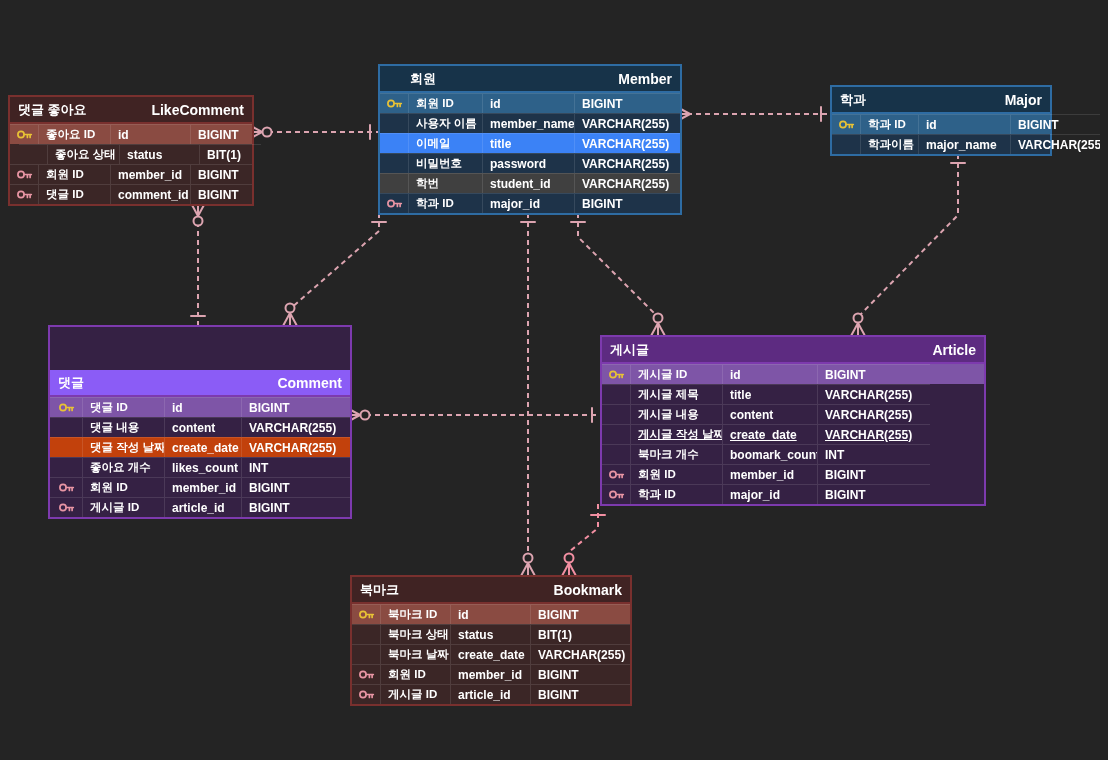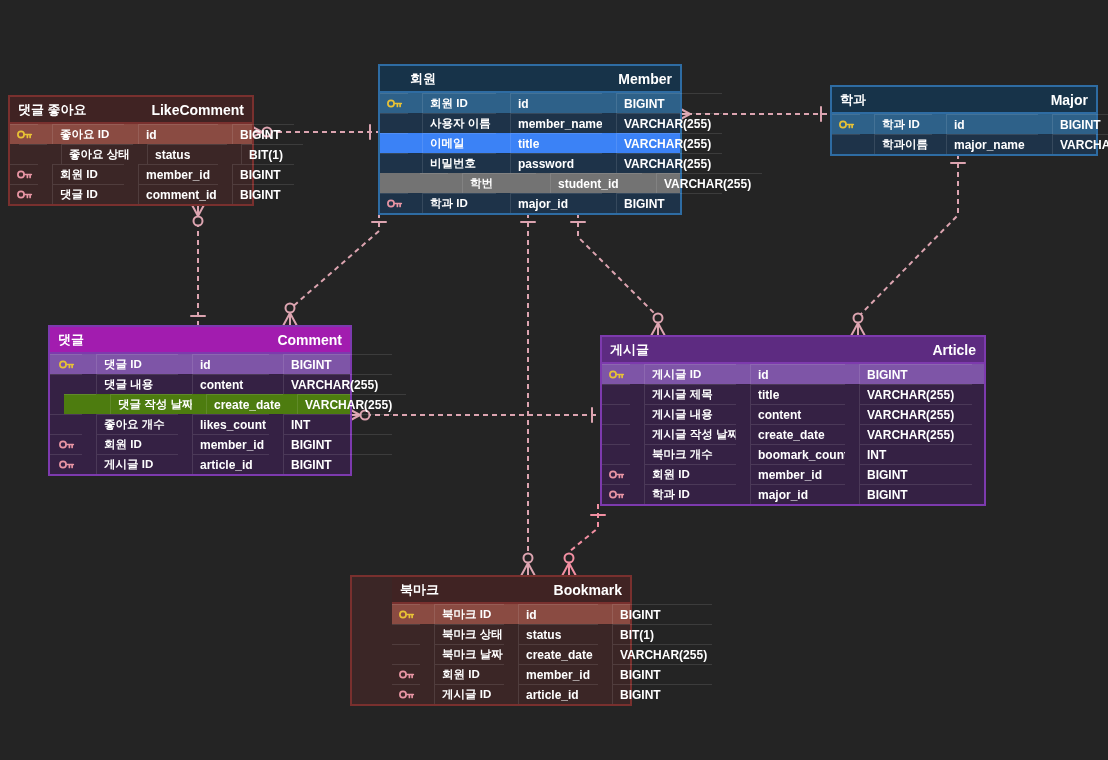--- a/index.html
+++ b/index.html
@@ -12,21 +12,21 @@
   .erd-table{
     position:absolute;z-index:2;color:#fff;
     box-sizing:border-box;border:2px solid #555;
   }
   .thead{
     display:flex;justify-content:space-between;align-items:center;
     height:25px;padding:0 8px;font-weight:bold;
   }
   .tko{font-size:13px;}
   .ten{font-size:14px;}
-  .trow{display:grid;height:20px;gap:14px;}
+  .trow{display:grid;height:20px;}
   .cell{
     box-sizing:border-box;height:20px;display:flex;align-items:center;
     padding-left:7px;white-space:nowrap;overflow:hidden;
     border-top:1px solid rgba(255,255,255,0.11);
     border-left:1px solid rgba(255,255,255,0.11);
     font-size:11.5px;font-weight:bold;
   }
   .keycell{border-left:none;justify-content:center;padding:0;}
   .typecell{font-size:12px;}
   .fieldcell{font-size:12px;}
@@ -181,39 +181,39 @@
           <span class="cell namecell">이메일</span>
           <span class="cell fieldcell">title</span>
           <span class="cell typecell">VARCHAR(255)</span>
         </div>
         <div class="trow" style="grid-template-columns: 28px 74px 92px 106px; background: rgb(30, 51, 73);">
           <span class="cell keycell"></span>
           <span class="cell namecell">비밀번호</span>
           <span class="cell fieldcell">password</span>
           <span class="cell typecell">VARCHAR(255)</span>
         </div>
-        <div class="trow" style="grid-template-columns: 28px 74px 92px 106px; background: #737373; padding-left: 40px;">
+        <div class="trow" style="grid-template-columns: 28px 74px 92px 106px; background: #404040;">
           <span class="cell keycell"></span>
           <span class="cell namecell">학번</span>
           <span class="cell fieldcell">student_id</span>
           <span class="cell typecell">VARCHAR(255)</span>
         </div>
         <div class="trow" style="grid-template-columns: 28px 74px 92px 106px; background: rgb(30, 51, 73);">
           <span class="cell keycell">
             <svg width="17" height="13" viewBox="0 0 17 13">
               <circle cx="5" cy="6.5" r="3.1" fill="none" stroke="#e895a4" stroke-width="1.7"></circle>
               <path d="M8.2 6.5 H15.3 M11.4 6.5 v3 M14.1 6.5 v3" fill="none" stroke="#e895a4" stroke-width="1.7" stroke-linecap="round"></path>
             </svg>
           </span>
           <span class="cell namecell">학과 ID</span>
           <span class="cell fieldcell">major_id</span>
           <span class="cell typecell">BIGINT</span>
         </div>
       </div>
-      <div class="erd-table" style="left: 830px; top: 85px; width: 268px; border-color: rgb(46, 108, 163); background: #a3a3a3;">
+      <div class="erd-table" style="left: 830px; top: 85px; width: 222px; border-color: rgb(46, 108, 163); background: #a3a3a3;">
         <div class="thead" style="background: rgb(23, 51, 73); border-bottom: 2px solid rgb(46, 108, 163);">
           <span class="tko">학과</span>
           <span class="ten">Major</span>
         </div>
         <div class="trow" style="grid-template-columns: 28px 58px 92px 90px; background: rgb(46, 97, 137);">
           <span class="cell keycell">
             <svg width="17" height="13" viewBox="0 0 17 13">
               <circle cx="5" cy="6.5" r="3.1" fill="none" stroke="#e8c235" stroke-width="1.7"></circle>
               <path d="M8.2 6.5 H15.3 M11.4 6.5 v3 M14.1 6.5 v3" fill="none" stroke="#e8c235" stroke-width="1.7" stroke-linecap="round"></path>
             </svg>
@@ -223,42 +223,42 @@
           <span class="cell typecell">BIGINT</span>
         </div>
         <div class="trow" style="grid-template-columns: 28px 58px 92px 90px; background: rgb(30, 51, 73);">
           <span class="cell keycell"></span>
           <span class="cell namecell">학과이름</span>
           <span class="cell fieldcell">major_name</span>
           <span class="cell typecell">VARCHAR(255)</span>
         </div>
       </div>
       <div class="erd-table" style="left: 48px; top: 325px; width: 304px; border-color: rgb(125, 58, 174); background: rgb(53, 33, 68);">
-        <div class="thead" style="background: #a21caf; border-bottom: 2px solid rgb(125, 58, 174);">
+        <div class="thead" style="background: #8b5cf6; border-bottom: 2px solid rgb(125, 58, 174); margin-top: 43px;">
           <span class="tko">댓글</span>
           <span class="ten">Comment</span>
         </div>
         <div class="trow" style="grid-template-columns: 32px 82px 77px 109px; background: rgb(126, 85, 167);">
           <span class="cell keycell">
             <svg width="17" height="13" viewBox="0 0 17 13">
               <circle cx="5" cy="6.5" r="3.1" fill="none" stroke="#e8c235" stroke-width="1.7"></circle>
               <path d="M8.2 6.5 H15.3 M11.4 6.5 v3 M14.1 6.5 v3" fill="none" stroke="#e8c235" stroke-width="1.7" stroke-linecap="round"></path>
             </svg>
           </span>
           <span class="cell namecell">댓글 ID</span>
           <span class="cell fieldcell">id</span>
           <span class="cell typecell">BIGINT</span>
         </div>
         <div class="trow" style="grid-template-columns: 32px 82px 77px 109px; background: rgb(53, 33, 68);">
           <span class="cell keycell"></span>
           <span class="cell namecell">댓글 내용</span>
           <span class="cell fieldcell">content</span>
           <span class="cell typecell">VARCHAR(255)</span>
         </div>
-        <div class="trow" style="grid-template-columns: 32px 82px 77px 109px; background: #4d7c0f; margin-left: 14px;">
+        <div class="trow" style="grid-template-columns: 32px 82px 77px 109px; background: #c2410c;">
           <span class="cell keycell"></span>
           <span class="cell namecell">댓글 작성 날짜</span>
           <span class="cell fieldcell">create_date</span>
           <span class="cell typecell">VARCHAR(255)</span>
         </div>
         <div class="trow" style="grid-template-columns: 32px 82px 77px 109px; background: rgb(53, 33, 68);">
           <span class="cell keycell"></span>
           <span class="cell namecell">좋아요 개수</span>
           <span class="cell fieldcell">likes_count</span>
           <span class="cell typecell">INT</span>
@@ -307,21 +307,21 @@
           <span class="cell namecell">게시글 제목</span>
           <span class="cell fieldcell">title</span>
           <span class="cell typecell">VARCHAR(255)</span>
         </div>
         <div class="trow" style="grid-template-columns: 28px 92px 95px 113px; background: rgb(53, 33, 68);">
           <span class="cell keycell"></span>
           <span class="cell namecell">게시글 내용</span>
           <span class="cell fieldcell">content</span>
           <span class="cell typecell">VARCHAR(255)</span>
         </div>
-        <div class="trow" style="grid-template-columns: 28px 92px 95px 113px; background: rgb(53, 33, 68);">
+        <div class="trow" style="grid-template-columns: 28px 92px 95px 113px; background: rgb(53, 33, 68); text-decoration: underline;">
           <span class="cell keycell"></span>
           <span class="cell namecell">게시글 작성 날짜</span>
           <span class="cell fieldcell">create_date</span>
           <span class="cell typecell">VARCHAR(255)</span>
         </div>
         <div class="trow" style="grid-template-columns: 28px 92px 95px 113px; background: rgb(53, 33, 68);">
           <span class="cell keycell"></span>
           <span class="cell namecell">북마크 개수</span>
           <span class="cell fieldcell">boomark_count</span>
           <span class="cell typecell">INT</span>
@@ -342,21 +342,21 @@
             <svg width="17" height="13" viewBox="0 0 17 13">
               <circle cx="5" cy="6.5" r="3.1" fill="none" stroke="#e895a4" stroke-width="1.7"></circle>
               <path d="M8.2 6.5 H15.3 M11.4 6.5 v3 M14.1 6.5 v3" fill="none" stroke="#e895a4" stroke-width="1.7" stroke-linecap="round"></path>
             </svg>
           </span>
           <span class="cell namecell">학과 ID</span>
           <span class="cell fieldcell">major_id</span>
           <span class="cell typecell">BIGINT</span>
         </div>
       </div>
-      <div class="erd-table" style="left: 350px; top: 575px; width: 282px; border-color: rgb(121, 48, 46); background: rgb(59, 38, 38); padding-left: 40px;">
+      <div class="erd-table" style="left: 350px; top: 575px; width: 282px; border-color: rgb(121, 48, 46); background: rgb(59, 38, 38);">
         <div class="thead" style="background: rgb(64, 35, 35); border-bottom: 2px solid rgb(121, 48, 46);">
           <span class="tko">북마크</span>
           <span class="ten">Bookmark</span>
         </div>
         <div class="trow" style="grid-template-columns: 28px 70px 80px 100px; background: rgb(138, 75, 66);">
           <span class="cell keycell">
             <svg width="17" height="13" viewBox="0 0 17 13">
               <circle cx="5" cy="6.5" r="3.1" fill="none" stroke="#e8c235" stroke-width="1.7"></circle>
               <path d="M8.2 6.5 H15.3 M11.4 6.5 v3 M14.1 6.5 v3" fill="none" stroke="#e8c235" stroke-width="1.7" stroke-linecap="round"></path>
             </svg>

